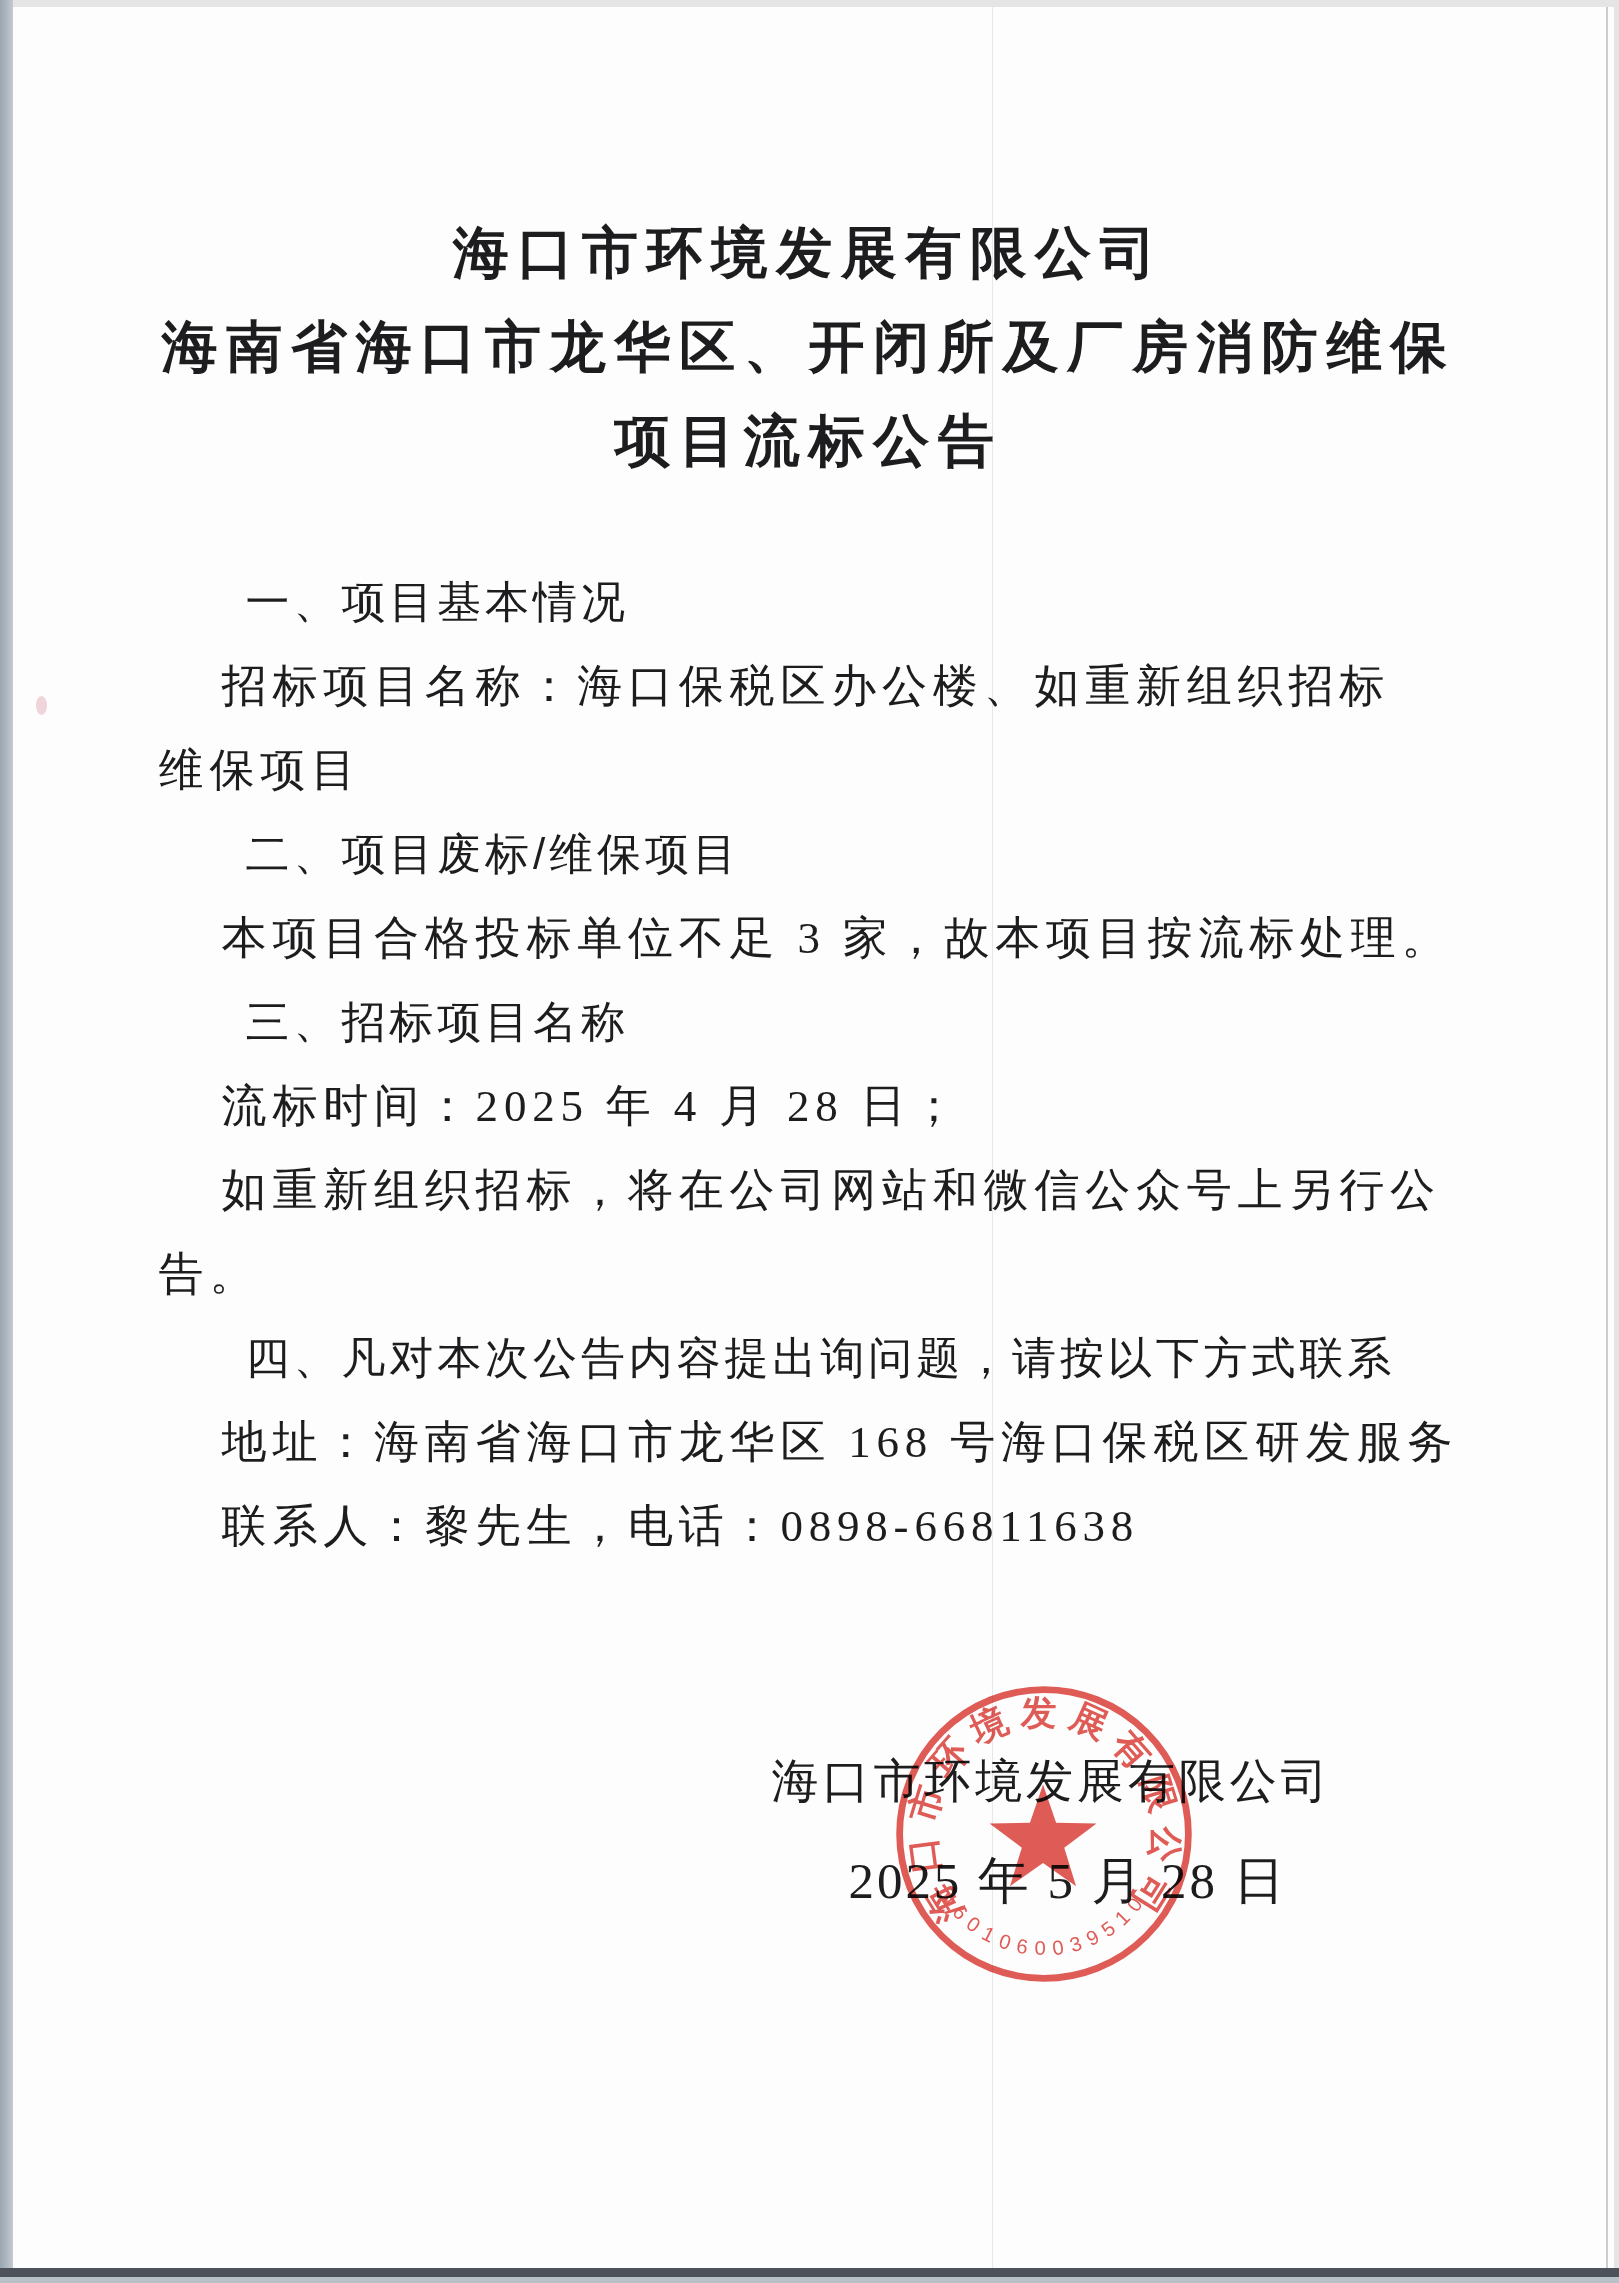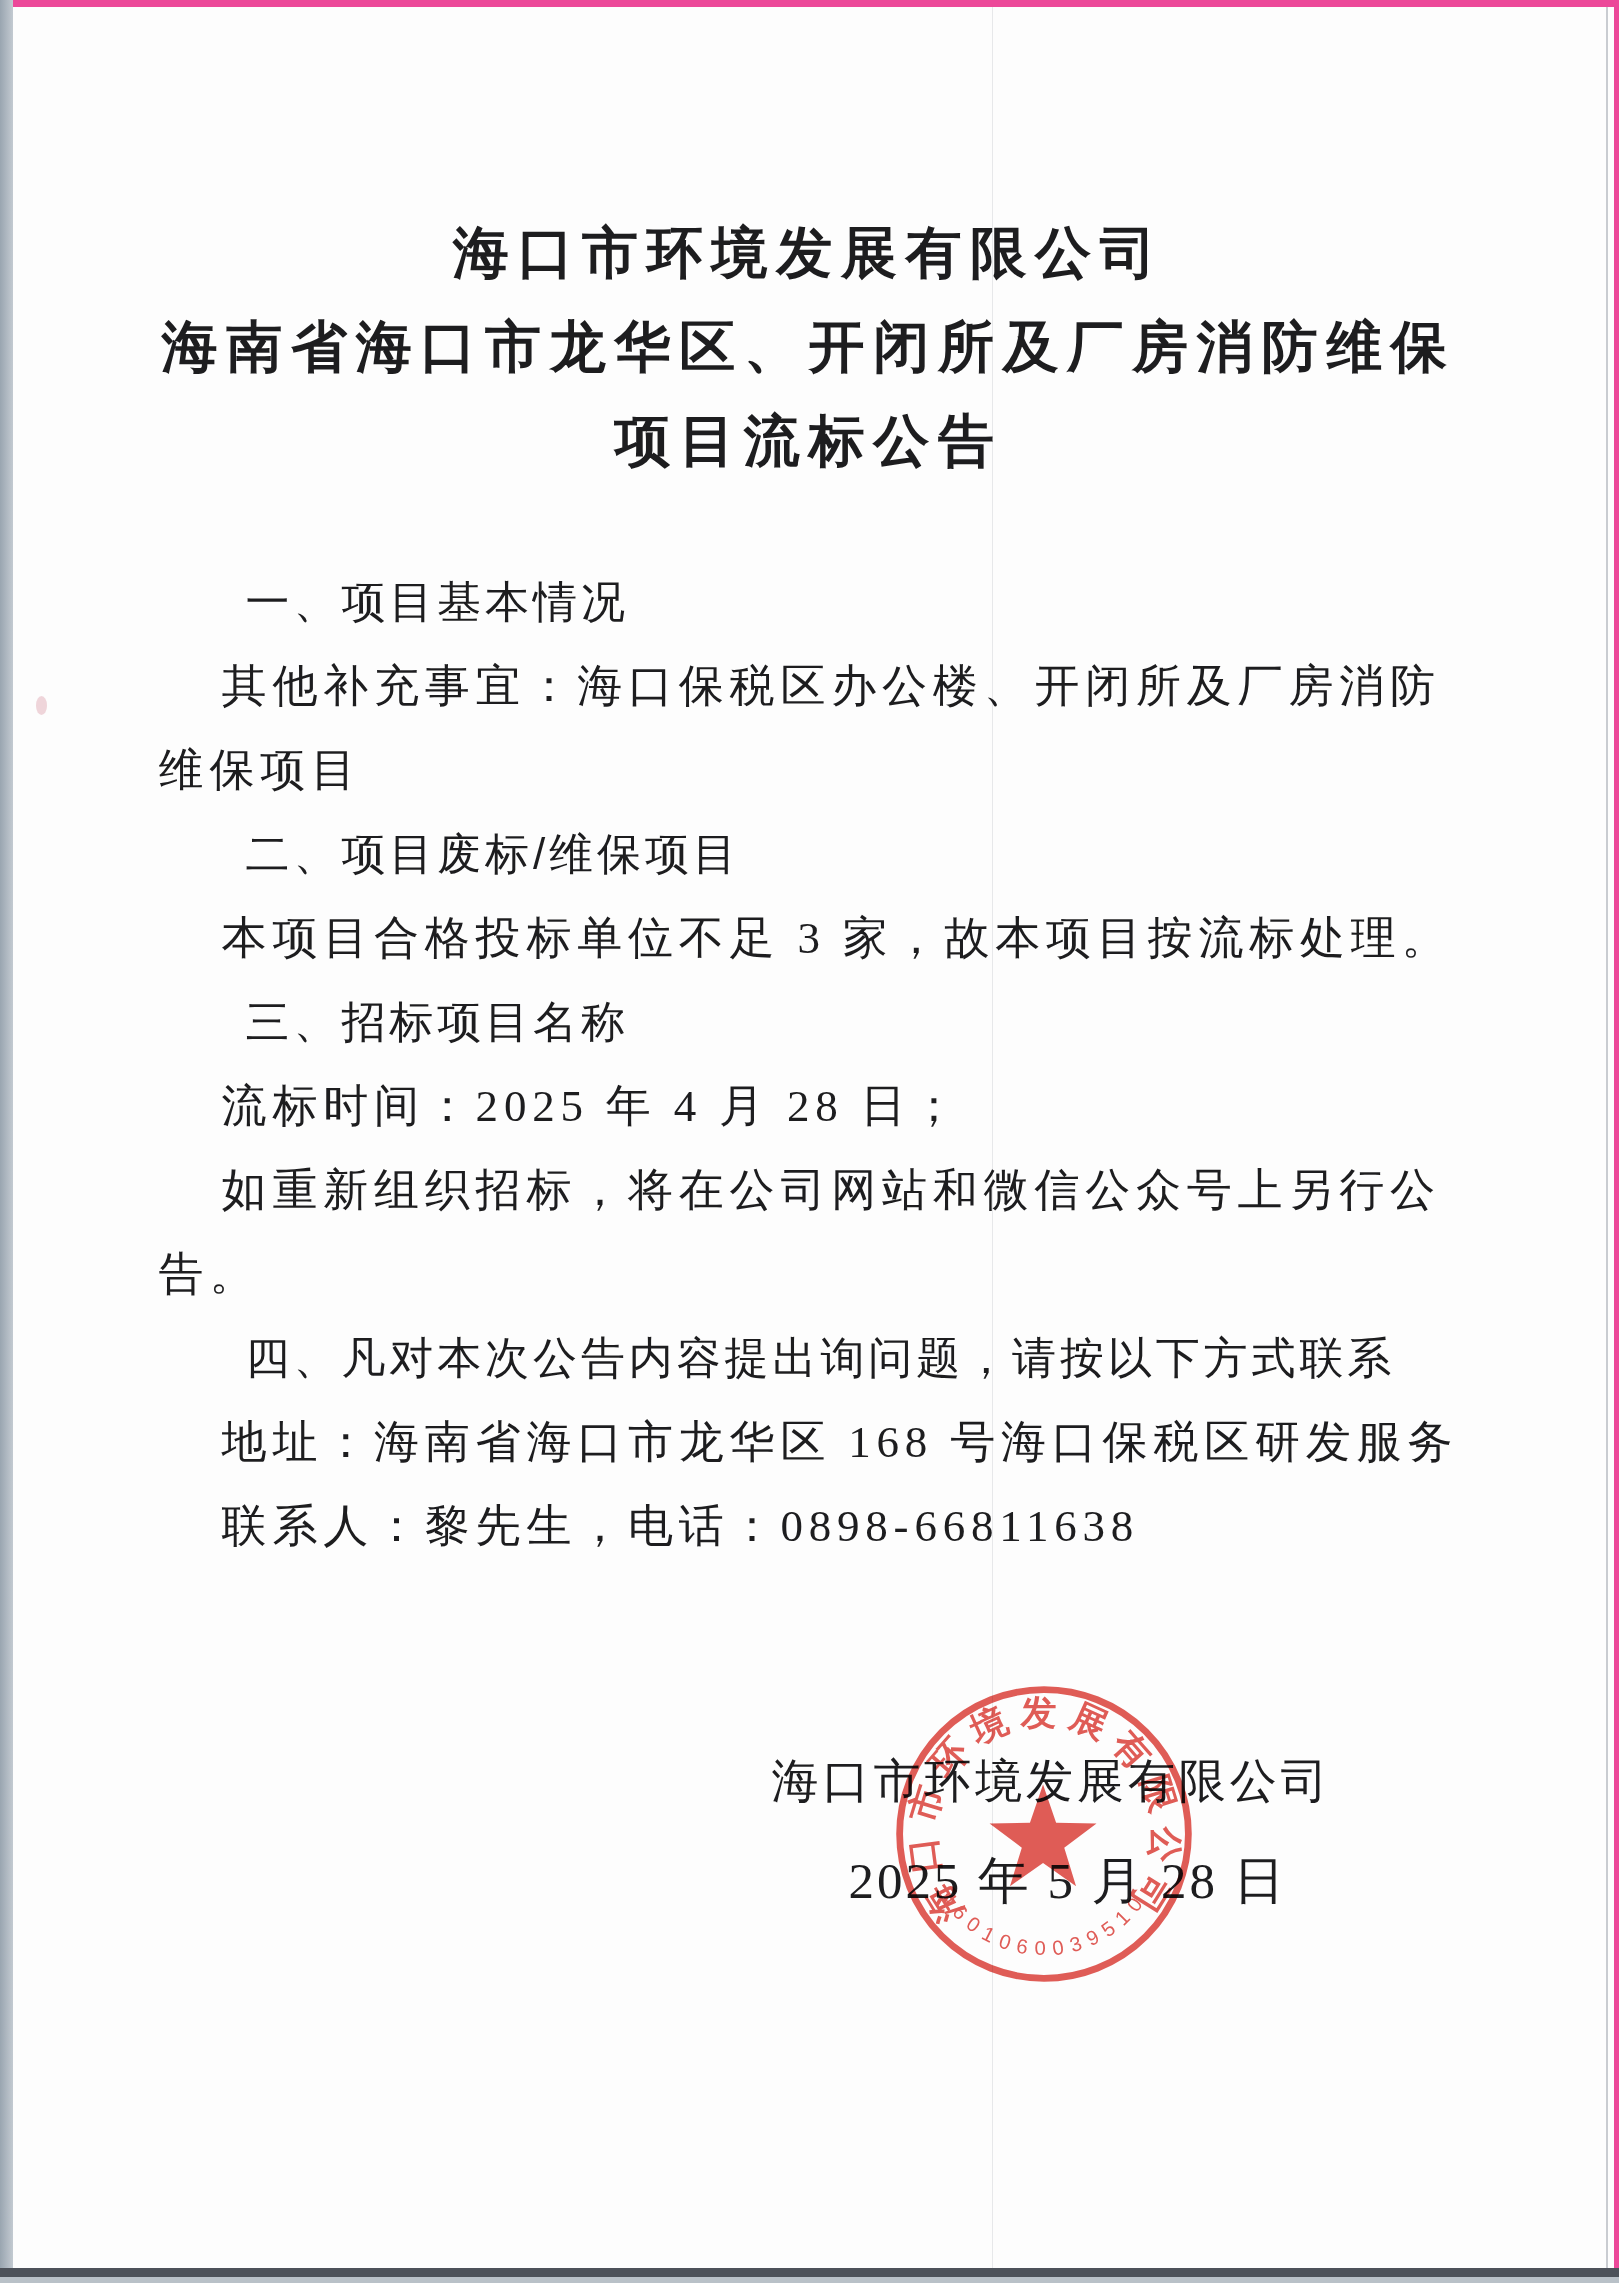--- a/index.html
+++ b/index.html
@@ -1,19 +1,19 @@
 <!DOCTYPE html>
 <html><head>
 <meta charset="utf-8">
 <style>
   html,body{margin:0;padding:0;}
   .screenshot{
     position:relative;
     width:1620px;height:2283px;
-    background:#ec4899;
+    background:#e5e5e5;
     overflow:hidden;
     font-family:"Liberation Serif","DejaVu Serif",serif;
     color:#1d1d1f;
   }
   .page{
     position:absolute;
     left:12.6px;top:6.8px;right:5.8px;bottom:15.5px;
     background:#fdfdfd;
   }
   .edge-left{
@@ -88,21 +88,21 @@
     <div class="artifact-pink"></div>
 
     <div class="title-block">
       <div>海口市环境发展有限公司</div>
       <div>海南省海口市龙华区、开闭所及厂房消防维保</div>
       <div>项目流标公告</div>
     </div>
 
     <div class="doc-body">
         <div class="bline heading">一、项目基本情况</div>
-        <div class="bline first">其他补充事宜：海口保税区办公楼、开闭所及厂房消防</div>
+        <div class="bline first">招标项目名称：海口保税区办公楼、如重新组织招标</div>
         <div class="bline cont">维保项目</div>
         <div class="bline heading">二、项目废标/维保项目</div>
         <div class="bline first">本项目合格投标单位不足 3 家，故本项目按流标处理。</div>
         <div class="bline heading">三、招标项目名称</div>
         <div class="bline first">流标时间：2025 年 4 月 28 日；</div>
         <div class="bline first">如重新组织招标，将在公司网站和微信公众号上另行公</div>
         <div class="bline cont">告。</div>
         <div class="bline heading">四、凡对本次公告内容提出询问题，请按以下方式联系</div>
         <div class="bline first">地址：海南省海口市龙华区 168 号海口保税区研发服务</div>
         <div class="bline first">联系人：黎先生，电话：0898-66811638</div>

